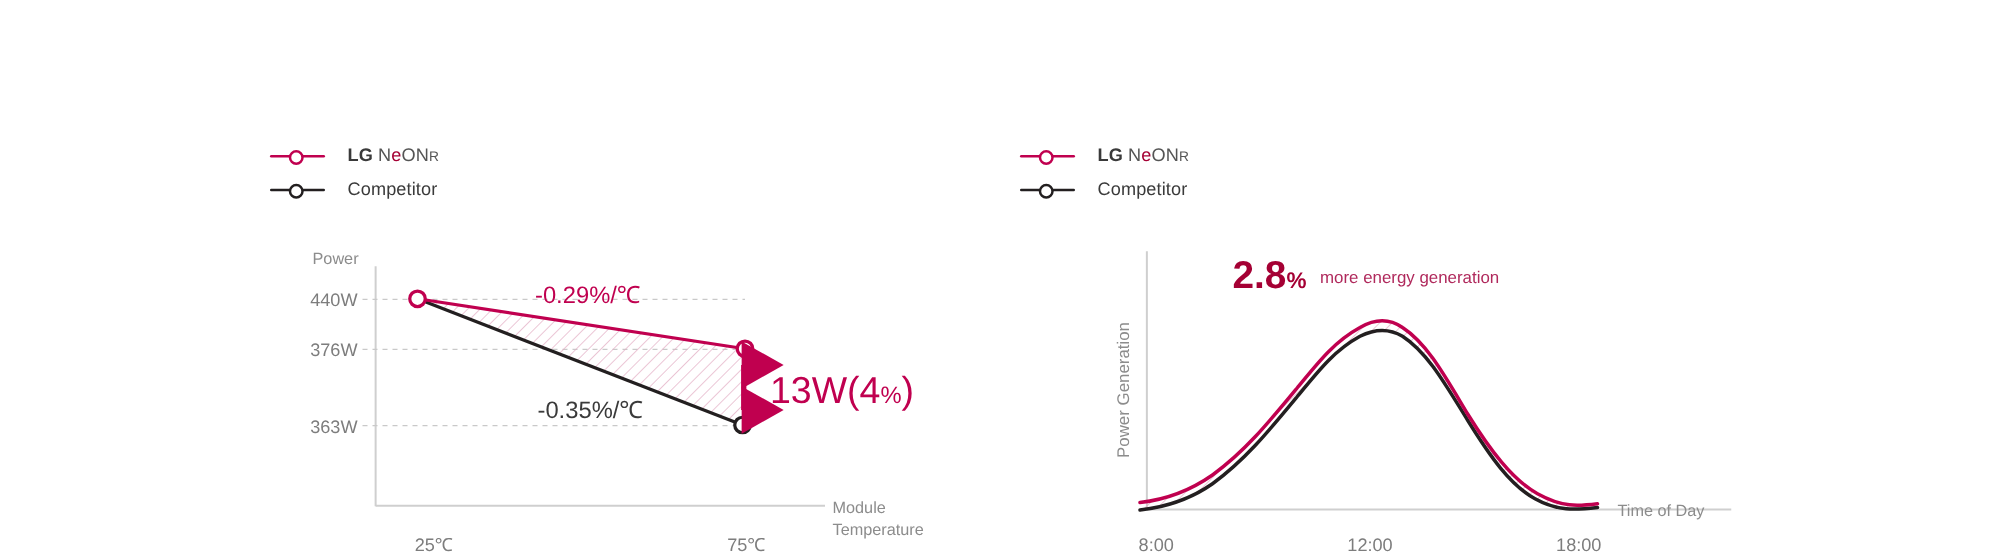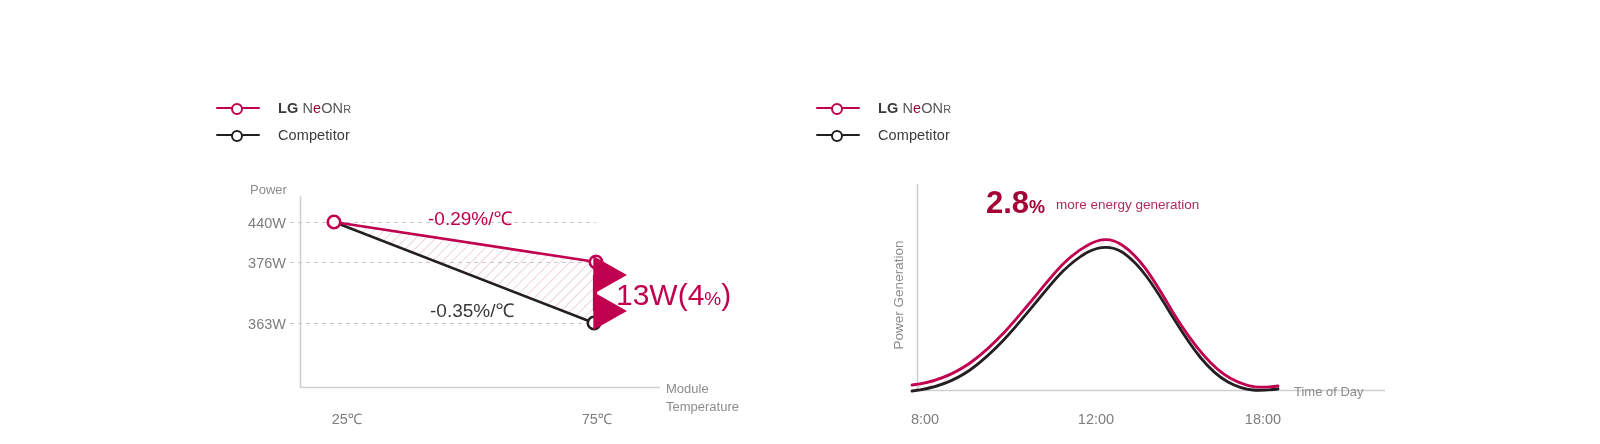--- a/index.html
+++ b/index.html
@@ -15,21 +15,21 @@
     overflow: hidden;
     position: relative;
   }
   .stage {
     position: relative;
     width: 1600px;
     height: 444px;
   }
   .panel {
     position: absolute;
-    top: 0;
+    top: 17px;
     height: 317px;
   }
   #panel-left  { left: 0;   width: 800px; }
   #panel-right { left: 800px; width: 800px; }
 
   
   .legend {
     position: absolute;
   }
   #legend-left  { left: 216px; top: 94px; }

